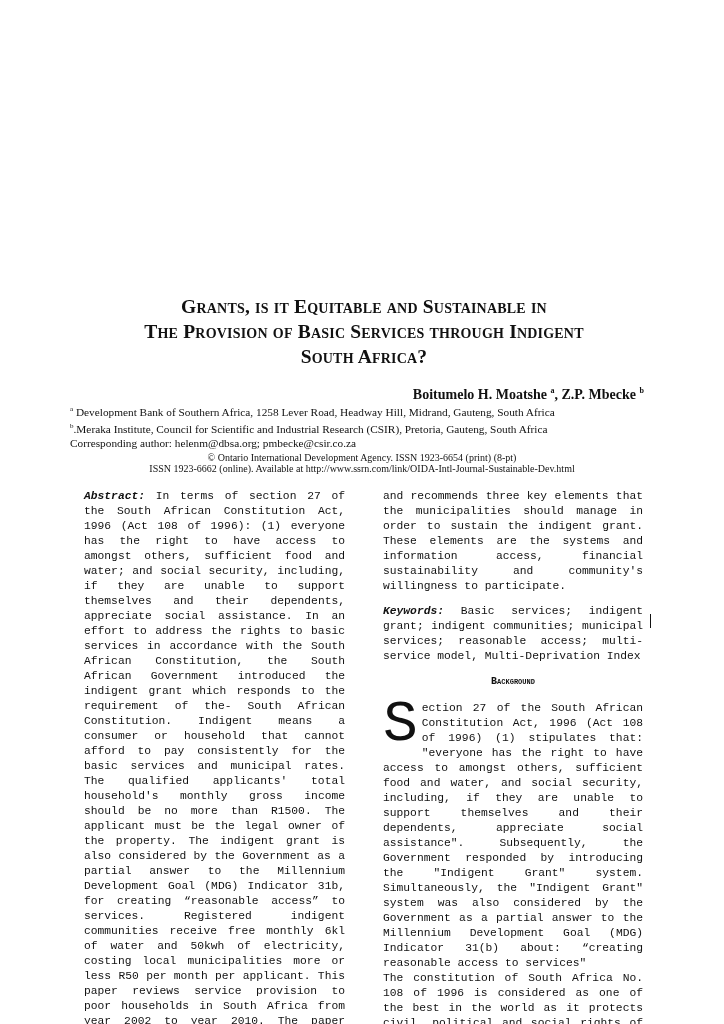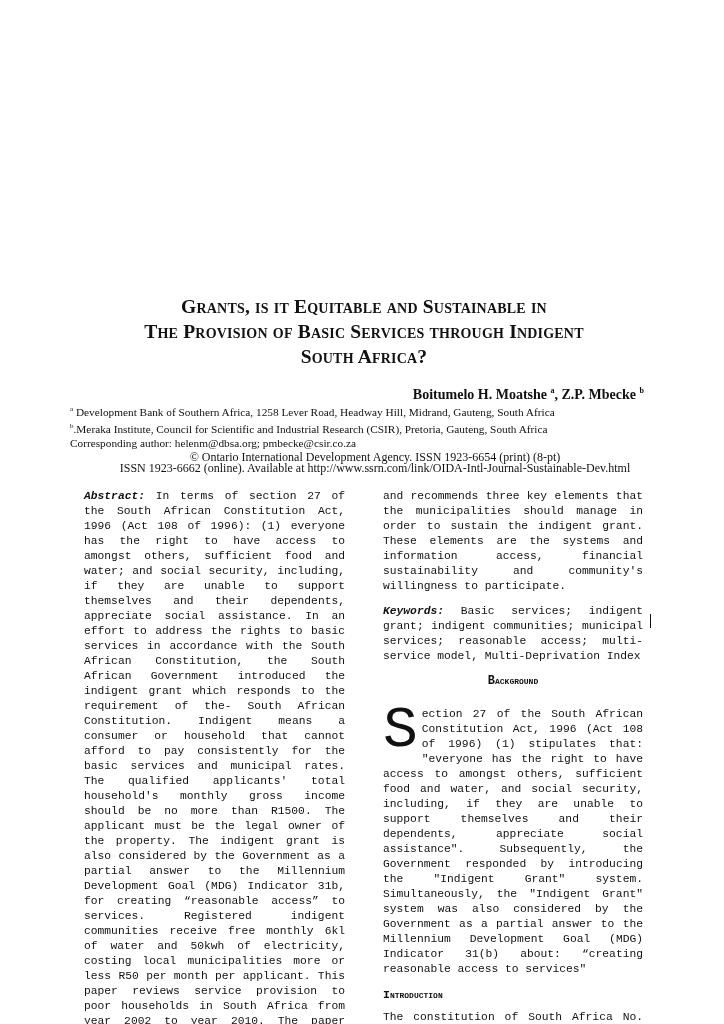--- a/index.html
+++ b/index.html
@@ -16,35 +16,35 @@
     position: absolute; left: 80px; top: 386px; width: 564px; text-align: right;
     font-weight: bold; font-size: 14px;
   }
   .authors sup { font-size: 8px; }
   .affil {
     position: absolute; left: 70px; top: 402px; width: 584px; text-align: left;
     font-size: 11.3px; line-height: 14px;
   }
   .affil sup { font-size: 7px; }
   .copyright {
-    position: absolute; left: 93px; top: 452px; width: 564px; text-align: center;
-    font-size: 12px; line-height: 11px;
+    position: absolute; left: 80px; top: 452px; width: 564px; text-align: center;
+    font-size: 10px; line-height: 11px;
   }
   .col {
     position: absolute; top: 489px; font-size: 11.3px; line-height: 15px;
     text-align: justify;
     font-family: Liberation Mono, monospace;
   }
   .col-left { left: 84px; width: 261px; }
   .col-right { left: 383px; width: 260px; }
   .col p { margin: 0; }
   .lead-label { font-weight: bold; font-style: italic; }
   .heading-center {
-    text-align: center; font-weight: bold; font-variant: small-caps; font-size: 12px;
-    margin: 10px 0 18px 0;
+    text-align: center; font-weight: bold; font-variant: small-caps; font-size: 10px;
+    margin: 10px 0 12px 0;
   }
   .heading-left {
     text-align: left; font-weight: bold; font-variant: small-caps; font-size: 11.5px;
     margin: 10px 0 8px 0;
   }
   .dropcap {
     float: left; font-size: 58px; line-height: 44px; margin: 2px 4px 0 0;
     font-weight: normal;
   }
   .keywords { margin-top: 10px !important; }
@@ -80,17 +80,16 @@
 
 <div class="col col-left">
   <p><span class="lead-label">Abstract:</span><span> In terms of section 27 of the South African Constitution Act, 1996 (Act 108 of 1996): (1) everyone has the right to have access to amongst others, sufficient food and water; and social security, including, if they are unable to support themselves and their dependents, appreciate social assistance. In an effort to address the rights to basic services in accordance with the South African Constitution, the South African Government introduced the indigent grant which responds to the requirement of the- South African Constitution.  Indigent means a consumer or household that cannot afford to pay consistently for the basic services and municipal rates.  The qualified applicants' total household's monthly gross income should be no more than R1500.  The applicant must be the legal owner of the property. The indigent grant is also considered by the Government as a partial answer to the Millennium Development Goal (MDG) Indicator 31b, for creating “reasonable access” to services.  Registered indigent communities receive free monthly 6kl of water and 50kwh of electricity, costing local municipalities more or less R50 per month per applicant. This paper reviews service provision to poor households in South Africa from year 2002 to year 2010. The paper acknowledges the efforts of the post-apartheid Government but ascertains that the indigent grant is far from being a solution to the misery of the majority of the population based on the review of the Multi-Deprivation Index.  The paper identifies elements that could hamper the sustainability of the indigent grant</span></p>
 </div>
 
 <div class="col col-right">
   <p>and recommends three key elements that the municipalities should manage in order to sustain the indigent grant. These elements are the systems and information access, financial sustainability and community's willingness to participate.</p>
   <p class="keywords"><span class="lead-label">Keywords:</span><span> Basic services; indigent grant; indigent communities;  municipal services; reasonable access; multi-service model, Multi-Deprivation Index</span></p>
   <div class="heading-center">Background</div>
   <p><span class="dropcap">S</span><span>ection 27 of the South African Constitution Act, 1996 (Act 108 of 1996) (1) stipulates that: "everyone has the right to have access to amongst others, sufficient food and water, and social security, including, if they are unable to support themselves and their dependents, appreciate social assistance".      Subsequently, the Government responded by introducing the "Indigent Grant" system.  Simultaneously, the "Indigent Grant" system was also considered by the Government as a partial answer to the Millennium Development Goal (MDG) Indicator 31(b) about: “creating reasonable access to services"</span></p>
-  <div class="heading-left">Introduction</div>
   <p>The constitution of South Africa No. 108 of 1996 is considered as one of the best in the world as it protects civil, political and social rights of all South Africans.  The right to access basic services is enshrined in the chapter 2; section 27(b) of the Bill of Rights to mean that everyone has the right to access</p>
 </div>
 
 <div class="cursor-mark"></div>
 
 </body></html>

